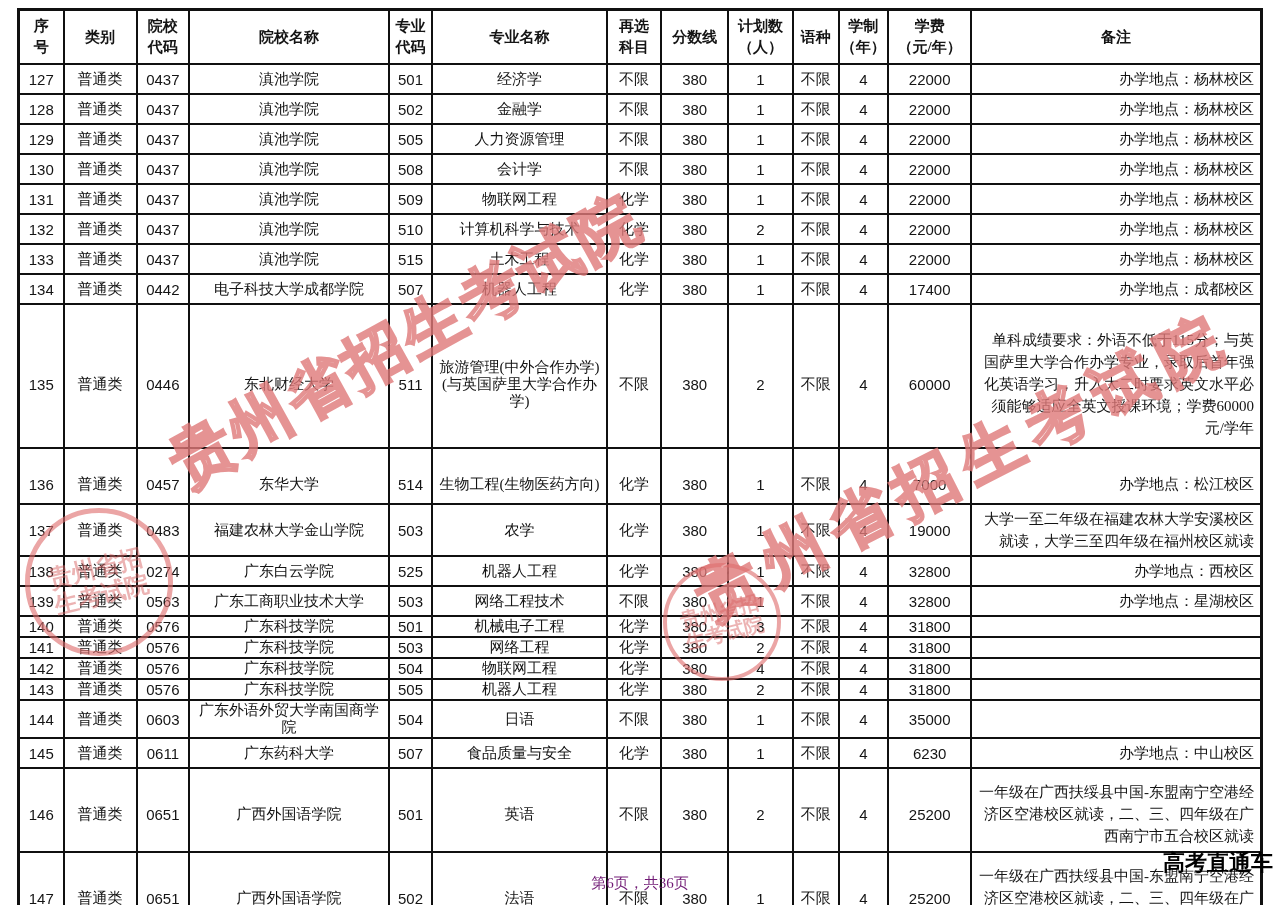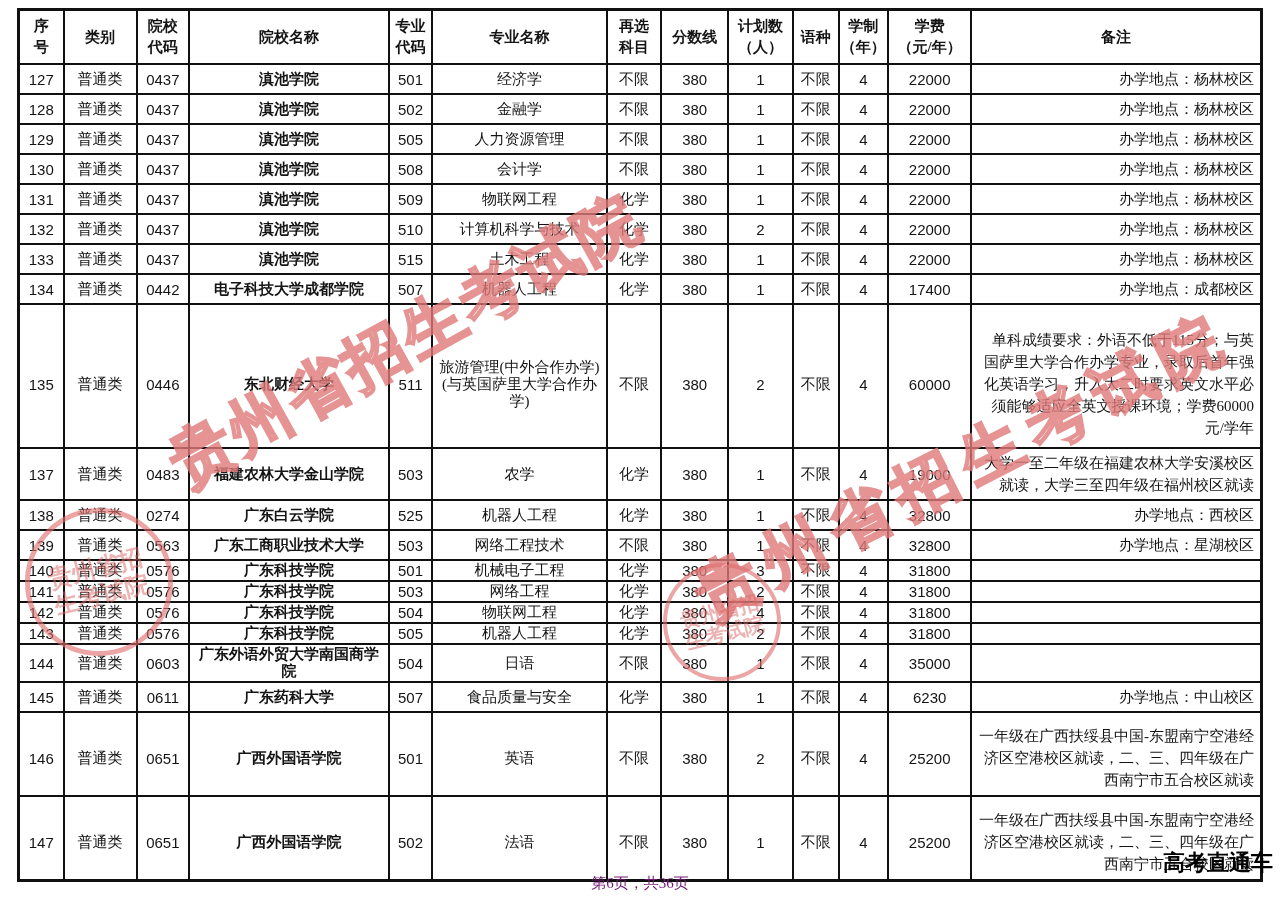--- a/index.html
+++ b/index.html
@@ -31,21 +31,21 @@
     white-space:pre-line;
     line-height:21px;
     height:48px;
     padding:2px 1px;
   }
   .adm td{line-height:17px;}
   
   .col-no{width:40px;}
   .col-category{width:68px;}
   .col-schoolCode{width:48px;}
-  .col-school{width:193px;font-weight:bold;}
+  .col-school{width:193px;}
   .col-majorCode{width:39px;}
   .col-major{width:168px;}
   .col-subject{width:50px;}
   .col-score{width:62px;}
   .col-plan{width:60px;}
   .col-lang{width:41px;}
   .col-years{width:45px;}
   .col-tuition{width:78px;}
   .col-remark{width:282px;}
   td.col-remark{
@@ -270,20 +270,35 @@
           <td class="col-majorCode">511</td>
           <td class="col-major">旅游管理(中外合作办学)(与英国萨里大学合作办学)</td>
           <td class="col-subject">不限</td>
           <td class="col-score">380</td>
           <td class="col-plan">2</td>
           <td class="col-lang">不限</td>
           <td class="col-years">4</td>
           <td class="col-tuition">60000</td>
           <td class="col-remark">单科成绩要求：外语不低于115分；与英国萨里大学合作办学专业，录取后首年强化英语学习，升入大二时要求英文水平必须能够适应全英文授课环境；学费60000元/学年</td>
         </tr>
+        <tr class="tall">
+          <td class="col-no">136</td>
+          <td class="col-category">普通类</td>
+          <td class="col-schoolCode">0457</td>
+          <td class="col-school">东华大学</td>
+          <td class="col-majorCode">514</td>
+          <td class="col-major">生物工程(生物医药方向)</td>
+          <td class="col-subject">化学</td>
+          <td class="col-score">380</td>
+          <td class="col-plan">1</td>
+          <td class="col-lang">不限</td>
+          <td class="col-years">4</td>
+          <td class="col-tuition">7000</td>
+          <td class="col-remark">办学地点：松江校区</td>
+        </tr>
         <tr>
           <td class="col-no">137</td>
           <td class="col-category">普通类</td>
           <td class="col-schoolCode">0483</td>
           <td class="col-school">福建农林大学金山学院</td>
           <td class="col-majorCode">503</td>
           <td class="col-major">农学</td>
           <td class="col-subject">化学</td>
           <td class="col-score">380</td>
           <td class="col-plan">1</td>

